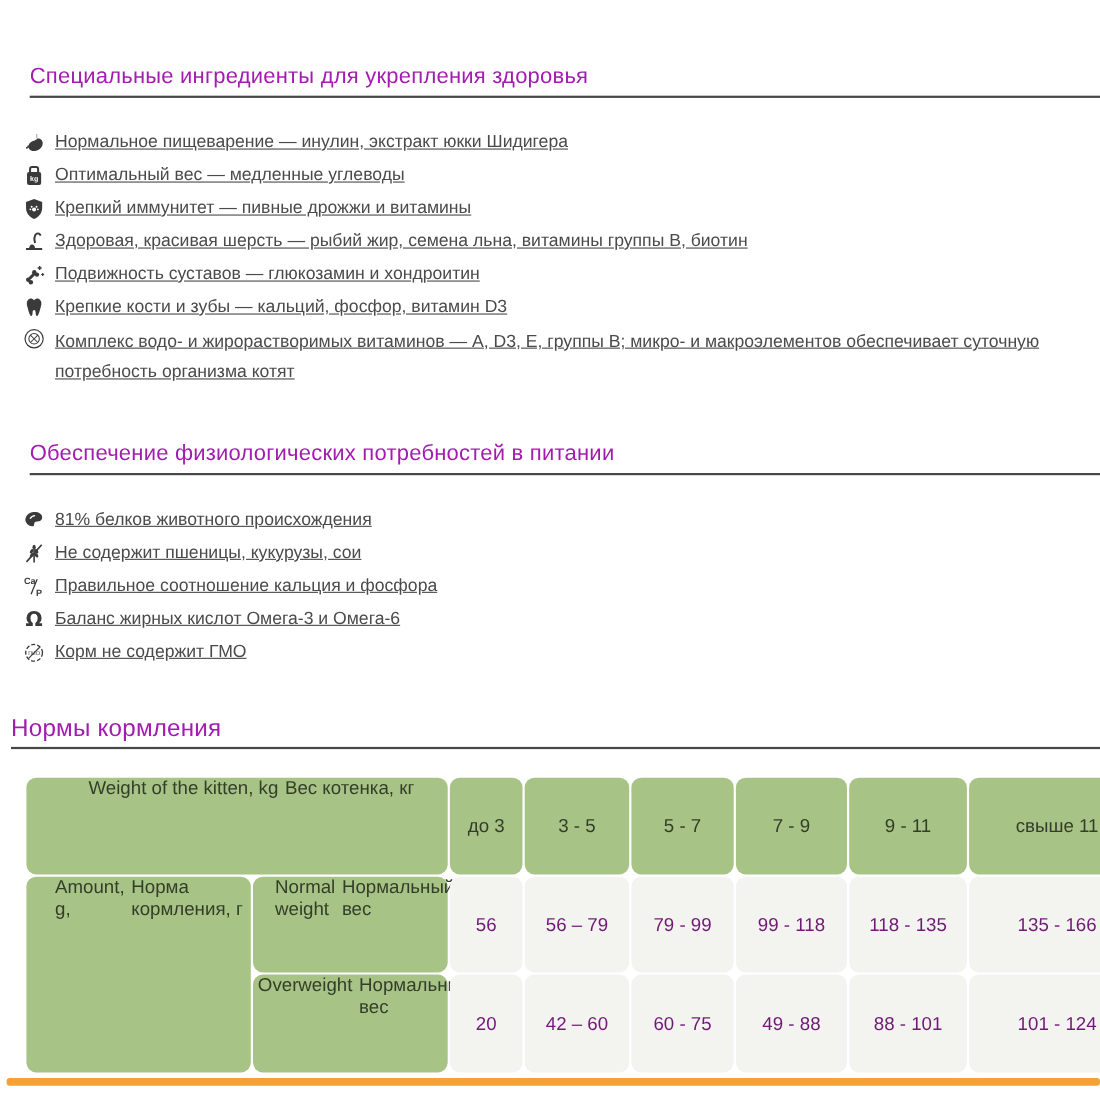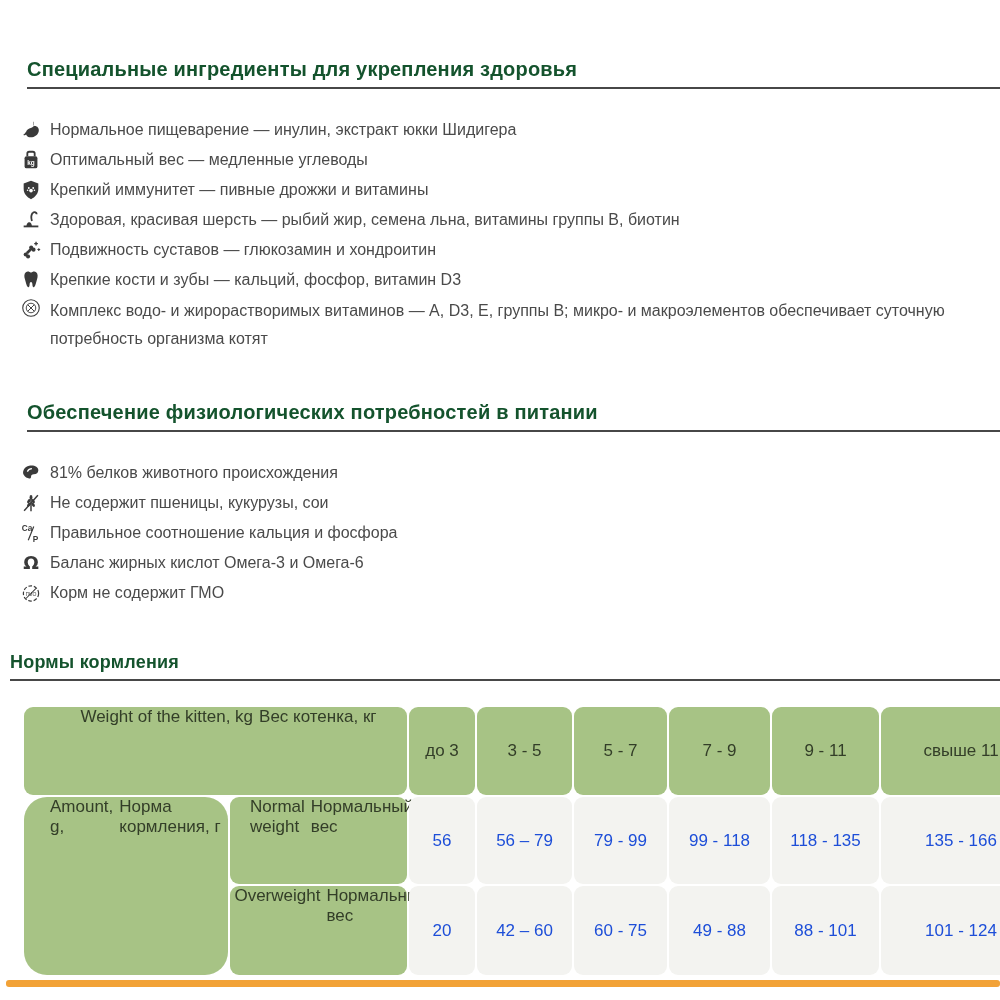--- a/index.html
+++ b/index.html
@@ -2,45 +2,45 @@
 <html><head>
 <meta charset="utf-8">
 <style>
   html,body{margin:0;padding:0;background:#ffffff;}
   .page{
     width:1000px;height:1000px;overflow:hidden;background:#ffffff;
     font-family:"Liberation Sans","DejaVu Sans",sans-serif;color:#4a4a4a;
     position:relative;
   }
   .sec-head{margin-left:27px;border-bottom:2px solid #474747;padding-bottom:7px;}
-  .sec-head h2{margin:0;font-size:20px;line-height:22px;font-weight:bold;color:#14532d;letter-spacing:.2px;}
+  .sec-head h2{margin:0;font-size:20px;line-height:22px;font-weight:normal;color:#a21caf;letter-spacing:.2px;}
   .sec-head.small{margin-left:10px;}
-  .sec-head.small h2{font-size:18px;line-height:20px;}
+  .sec-head.small h2{font-size:22px;line-height:20px;}
   .sec1{margin-top:58px;}
   .sec2{margin-top:46px;}
   .sec3{margin-top:44px;}
   ul.fl{list-style:none;margin:26px 0 0 0;padding:0 0 0 20px;}
-  ul.fl li{display:flex;align-items:center;height:30px;white-space:nowrap;font-size:16px;color:#4a4a4a;}
+  ul.fl li{display:flex;align-items:center;height:30px;white-space:nowrap;font-size:16px;color:#4a4a4a;text-decoration:underline;}
   ul.fl li.multi{height:58px;align-items:flex-start;padding-top:2px;}
   .icn{flex:0 0 30px;width:30px;display:flex;align-items:center;justify-content:flex-start;}
   .icn svg{display:block;}
   .txtcol{line-height:28px;}
   
   .ftable{
     margin:26px 0 0 24px;display:grid;
     grid-template-columns:204px 177px 66px 95px 93px 101px 107px 160px;
     grid-template-rows:88px 87px 89px;gap:2px;width:1017px;font-size:17px;
   }
   .cell{border-radius:9px;}
   .cell.green{background:#a7c385;color:#333e28;}
-  .cell.gray{background:#f3f3f0;color:#1d4ed8;display:flex;align-items:center;justify-content:center;}
+  .cell.gray{background:#f3f3f0;color:#701a75;display:flex;align-items:center;justify-content:center;}
   .labelcell{display:flex;justify-content:center;gap:6px;padding-left:26px;box-sizing:border-box;}
   .rangecell{display:flex;align-items:center;justify-content:center;}
   .head-weight{grid-column:1/3;}
-  .amount-cell{grid-row:span 2;border-radius:23px;}
+  .amount-cell{grid-row:span 2;}
   .ru{}
   .orange-bar{margin:5px 0 0 6px;width:994px;height:7px;border-radius:3px;background:#f2a237;}
 </style>
 </head>
 <body>
 
 <div class="page">
 
   <div class="sec1">
     <div class="sec-head">

